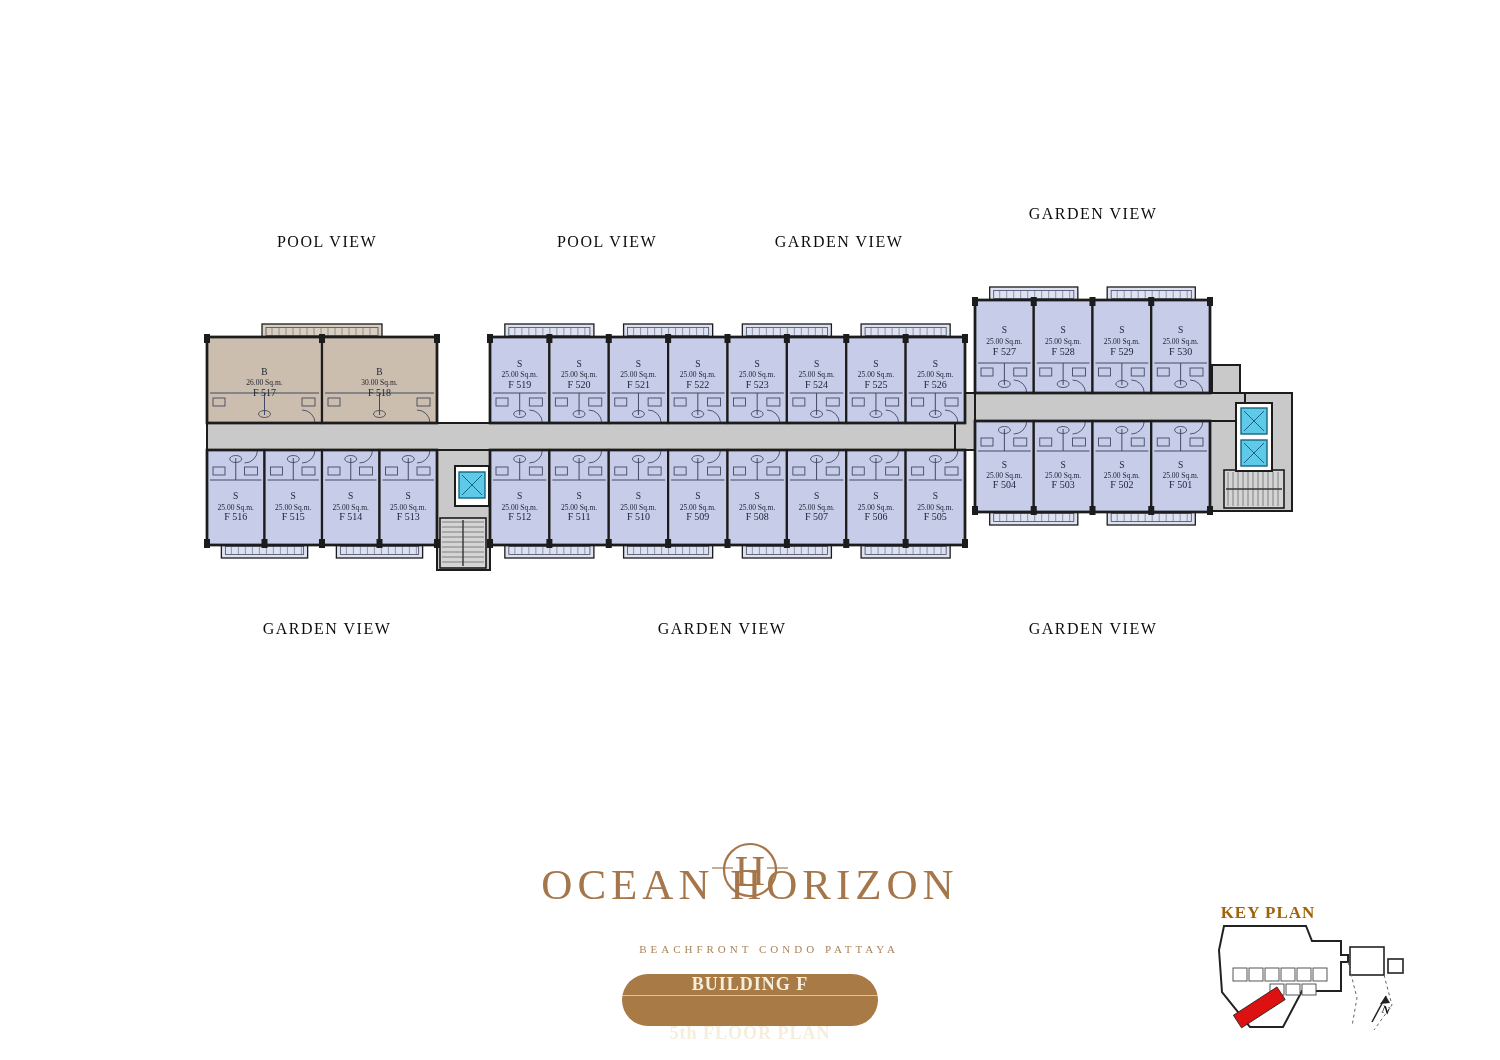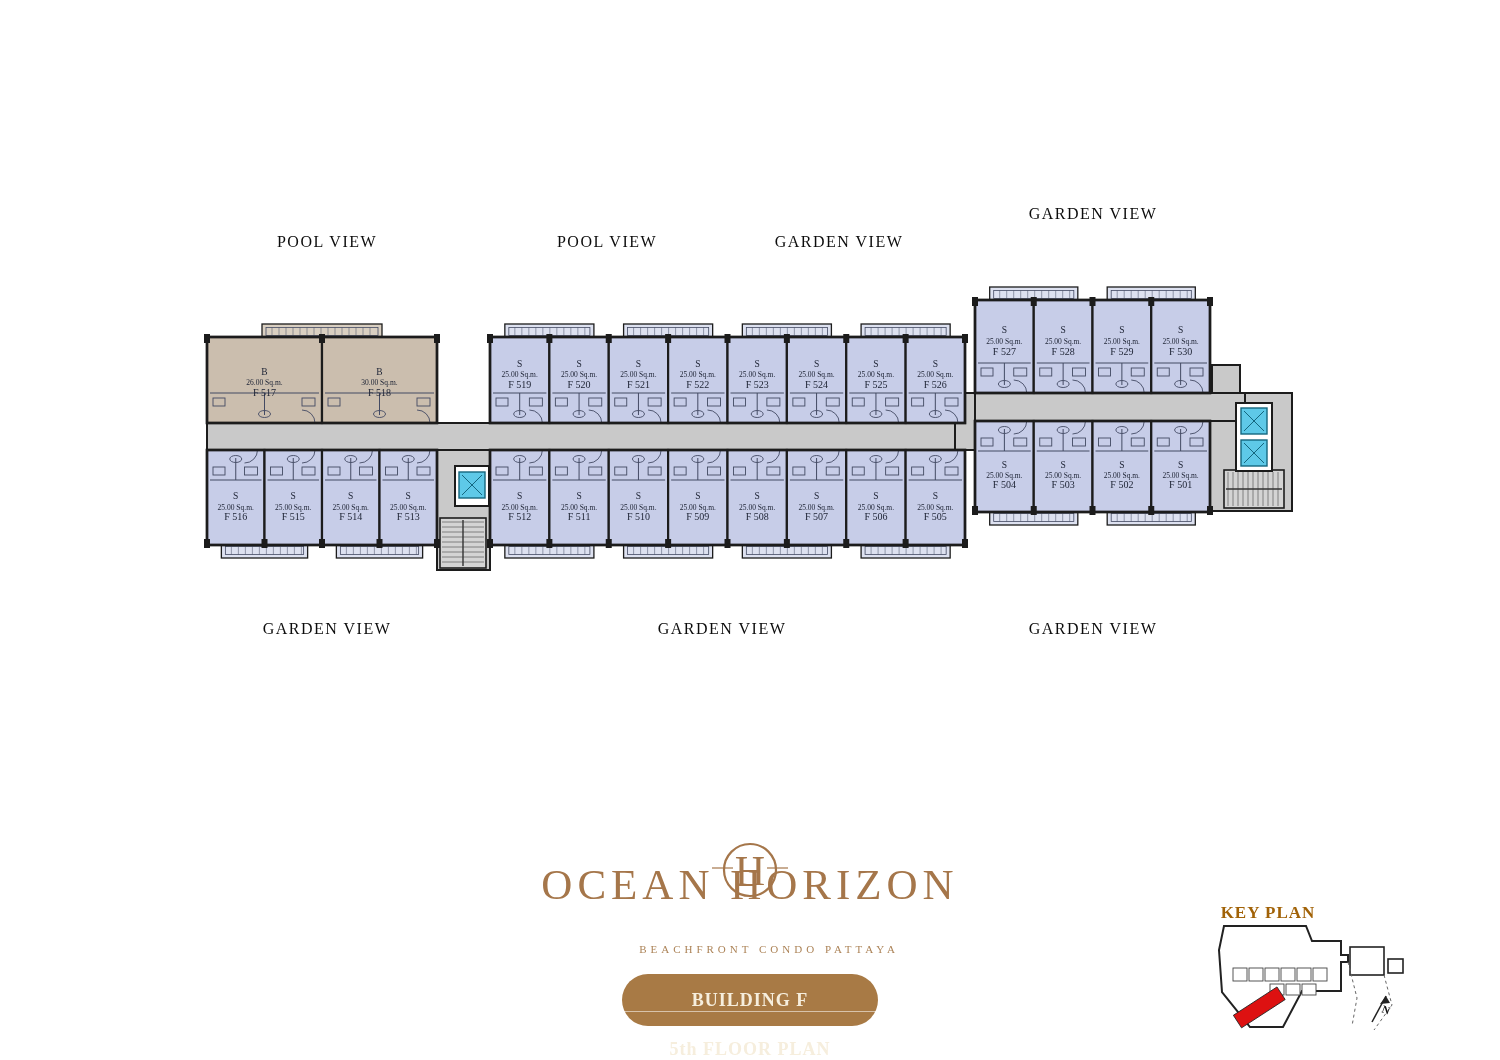--- a/index.html
+++ b/index.html
@@ -8,21 +8,21 @@
   svg.plan{position:absolute;left:0;top:0;width:1500px;height:1060px;}
   #layer-units text{font-family:"Liberation Serif", serif;}
   .vl{position:absolute;transform:translateX(-50%);font-size:16px;letter-spacing:1.5px;
       color:var(--label,#0c0c0c);white-space:nowrap;}
   .logo-name{position:absolute;left:750px;top:860px;transform:translateX(-50%);
       font-size:43px;letter-spacing:5px;color:var(--brand,#a5764a);white-space:nowrap;}
   .logo-tagline{position:absolute;left:750px;top:943px;transform:translateX(-50%);
       font-size:11px;letter-spacing:4px;color:#ac8357;white-space:nowrap;margin-left:19px;}
   .banner{position:absolute;left:622px;top:974px;width:256px;height:52px;border-radius:26px;
       background:var(--banner-bg,#a87a45);color:var(--banner-text,#f6eedd);text-align:center;}
-  .banner .l1{padding-top:16px;font-size:18px;font-weight:bold;letter-spacing:1px;line-height:21px;}
+  .banner .l1{padding-top:0;font-size:18px;font-weight:bold;letter-spacing:1px;line-height:21px;}
   .banner .divider{height:1px;background:rgba(255,255,255,.55);}
   .banner .l2{font-size:18px;font-weight:bold;letter-spacing:1px;line-height:24px;margin-top:25px;}
   .kp-title{position:absolute;left:1268px;top:903px;transform:translateX(-50%);
       font-weight:bold;font-size:17px;letter-spacing:1px;color:#a16207;white-space:nowrap;}
   .brand-stroke{stroke:var(--brand,#a5764a);}
   .brand-fill{fill:var(--brand,#a5764a);}
   .kp-outline{fill:#ffffff;stroke:#222;stroke-width:2;}
   .kp-bldg{fill:#ffffff;stroke:#222;stroke-width:1.6;}
   .kp-room{fill:#ffffff;stroke:#444;stroke-width:0.9;}
   .kp-red{fill:var(--keyplan-red,#dd1111);stroke:#222;stroke-width:0.8;}

